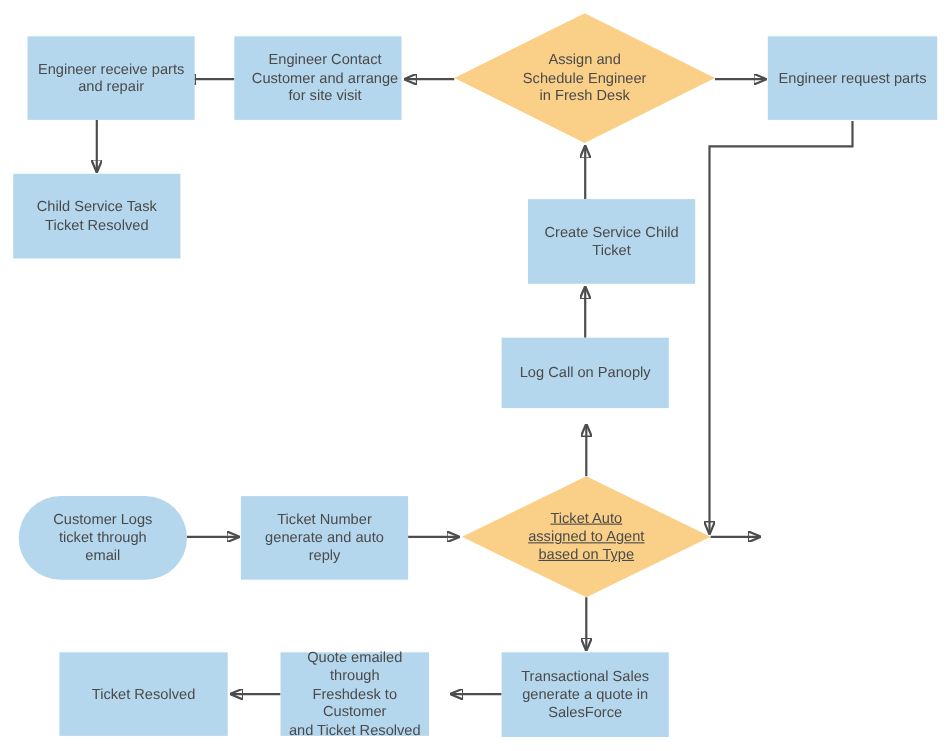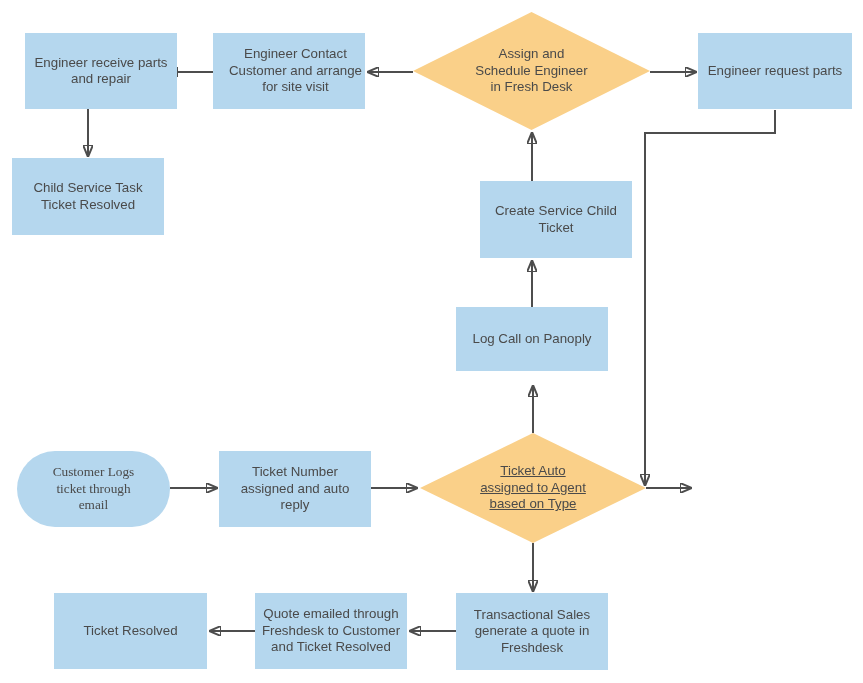--- a/index.html
+++ b/index.html
@@ -42,21 +42,20 @@
     white-space: pre-line;
     display: block;
     padding: 0 3px;
   }
   .process {
     background: #B5D7EE;
   }
   .terminator {
     background: #B5D7EE;
     border-radius: 38px;
-    font-family: Liberation Serif, serif;
   }
   .decision {
     background: #FAD089;
     clip-path: polygon(50% 0, 100% 50%, 50% 100%, 0 50%);
   }
 </style>
 </head>
 <body>
 
 <div id="canvas">
@@ -125,32 +124,32 @@
   </div>
 
   <div class="node terminator" style="left:17px; top:451px; width:153px; height:76px;">
     <span class="label">Customer Logs
 ticket through
 email</span>
   </div>
 
   <div class="node process" style="left:219px; top:451px; width:152px; height:76px;">
     <span class="label">Ticket Number
-assigned and auto
+generate and auto
 reply</span>
   </div>
 
 
   <div class="node process" style="left:456px; top:593px; width:152px; height:77px;">
     <span class="label">Transactional Sales
 generate a quote in
-Freshdesk</span>
+SalesForce</span>
   </div>
 
-  <div class="node process" style="left:255px; top:593px; width:152px; height:76px;">
+  <div class="node process" style="left:255px; top:593px; width:135px; height:76px;">
     <span class="label">Quote emailed through
 Freshdesk to Customer
 and Ticket Resolved</span>
   </div>
 
   <div class="node process" style="left:54px; top:593px; width:153px; height:76px;">
     <span class="label">Ticket Resolved</span>
   </div>
 
 </div>

